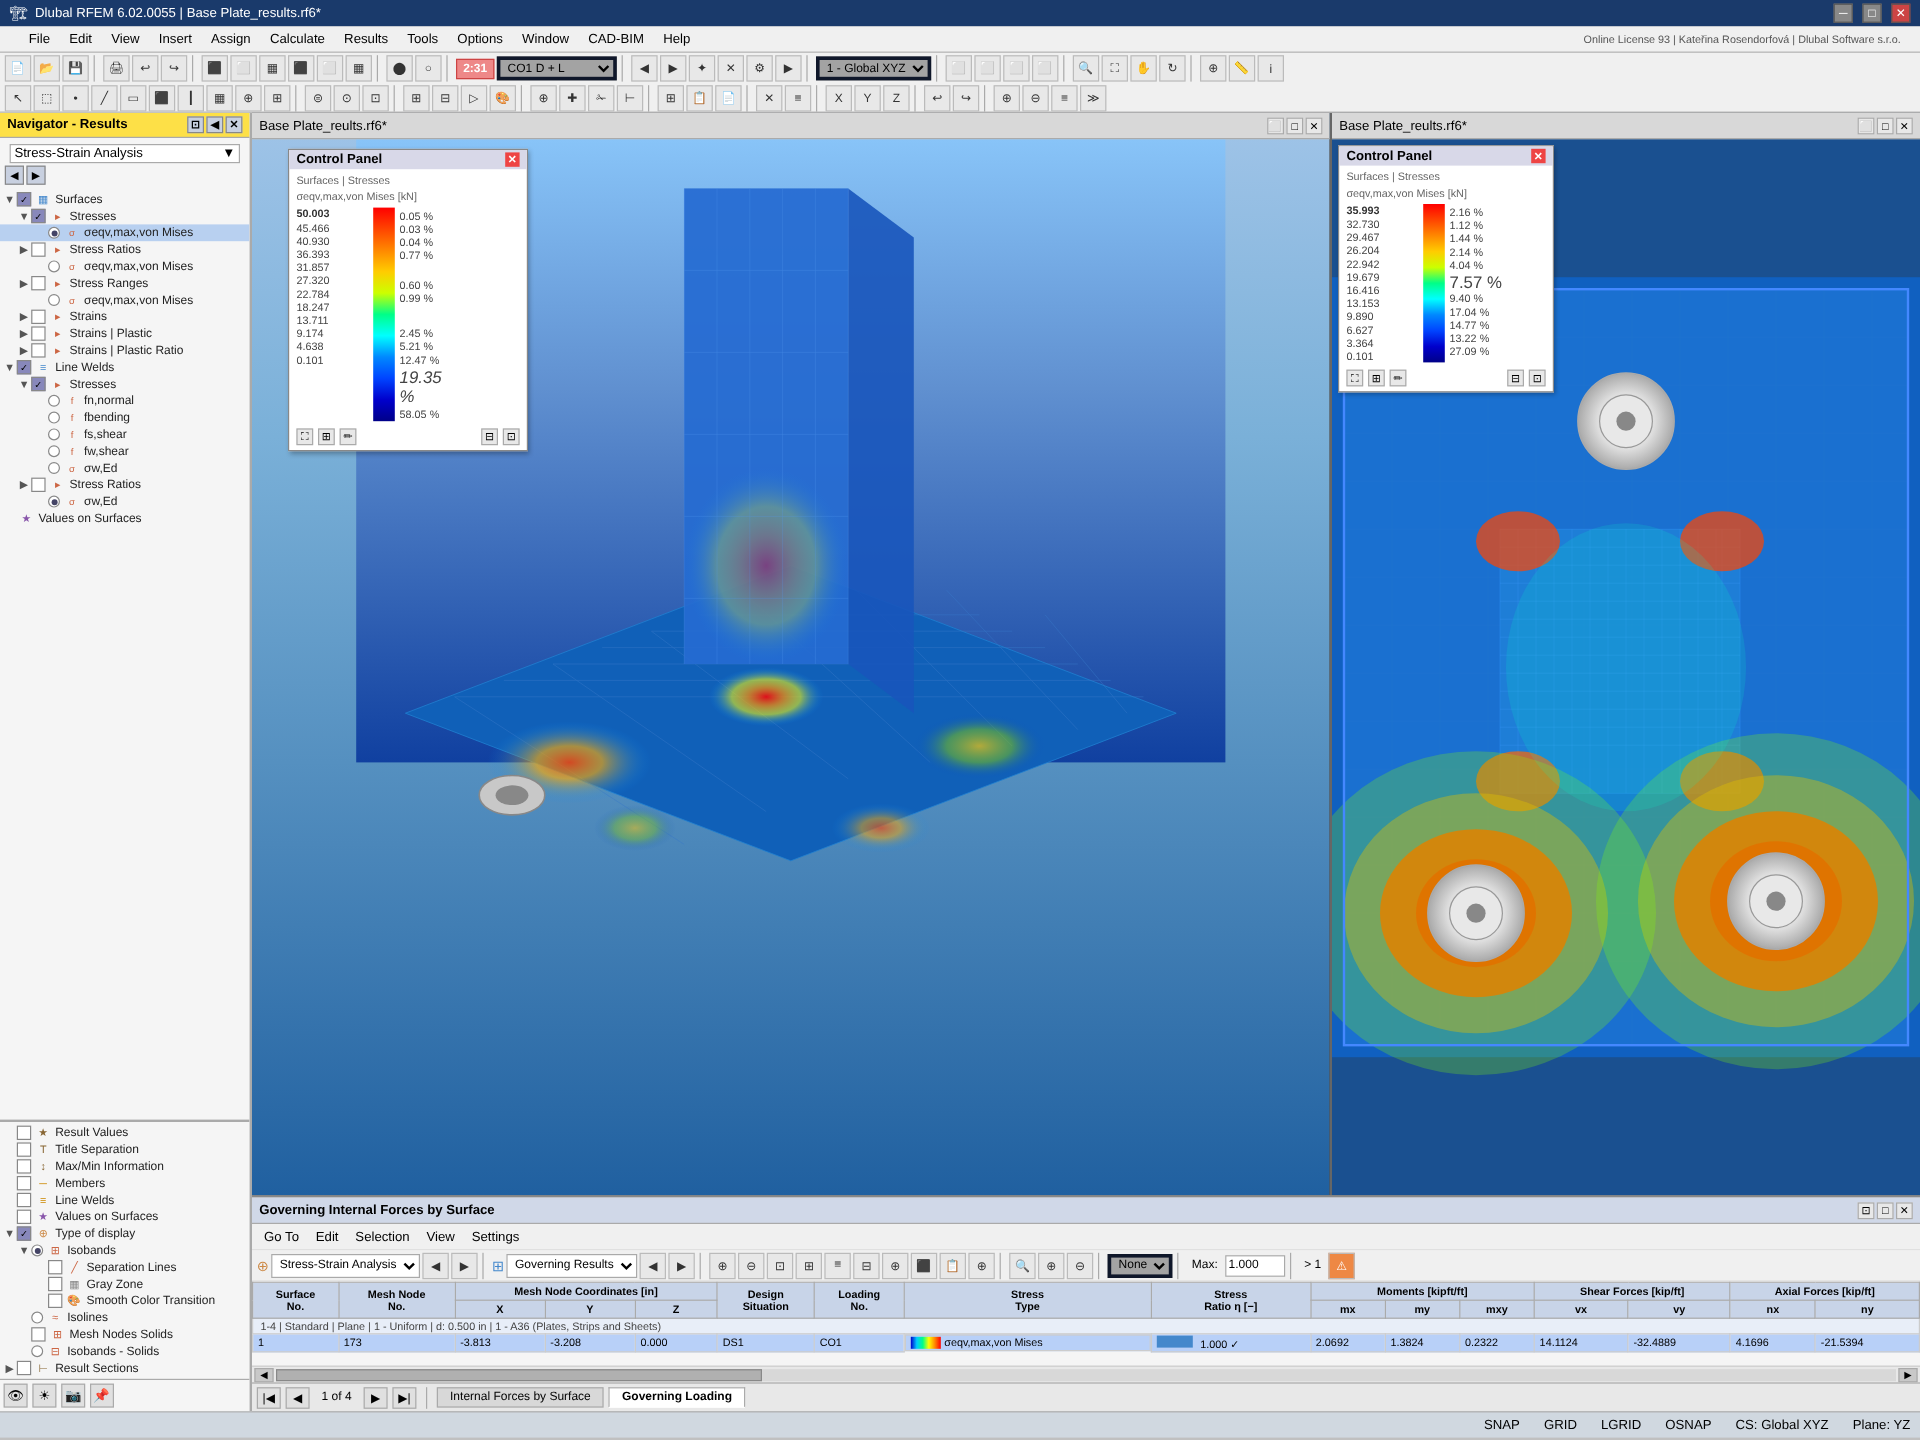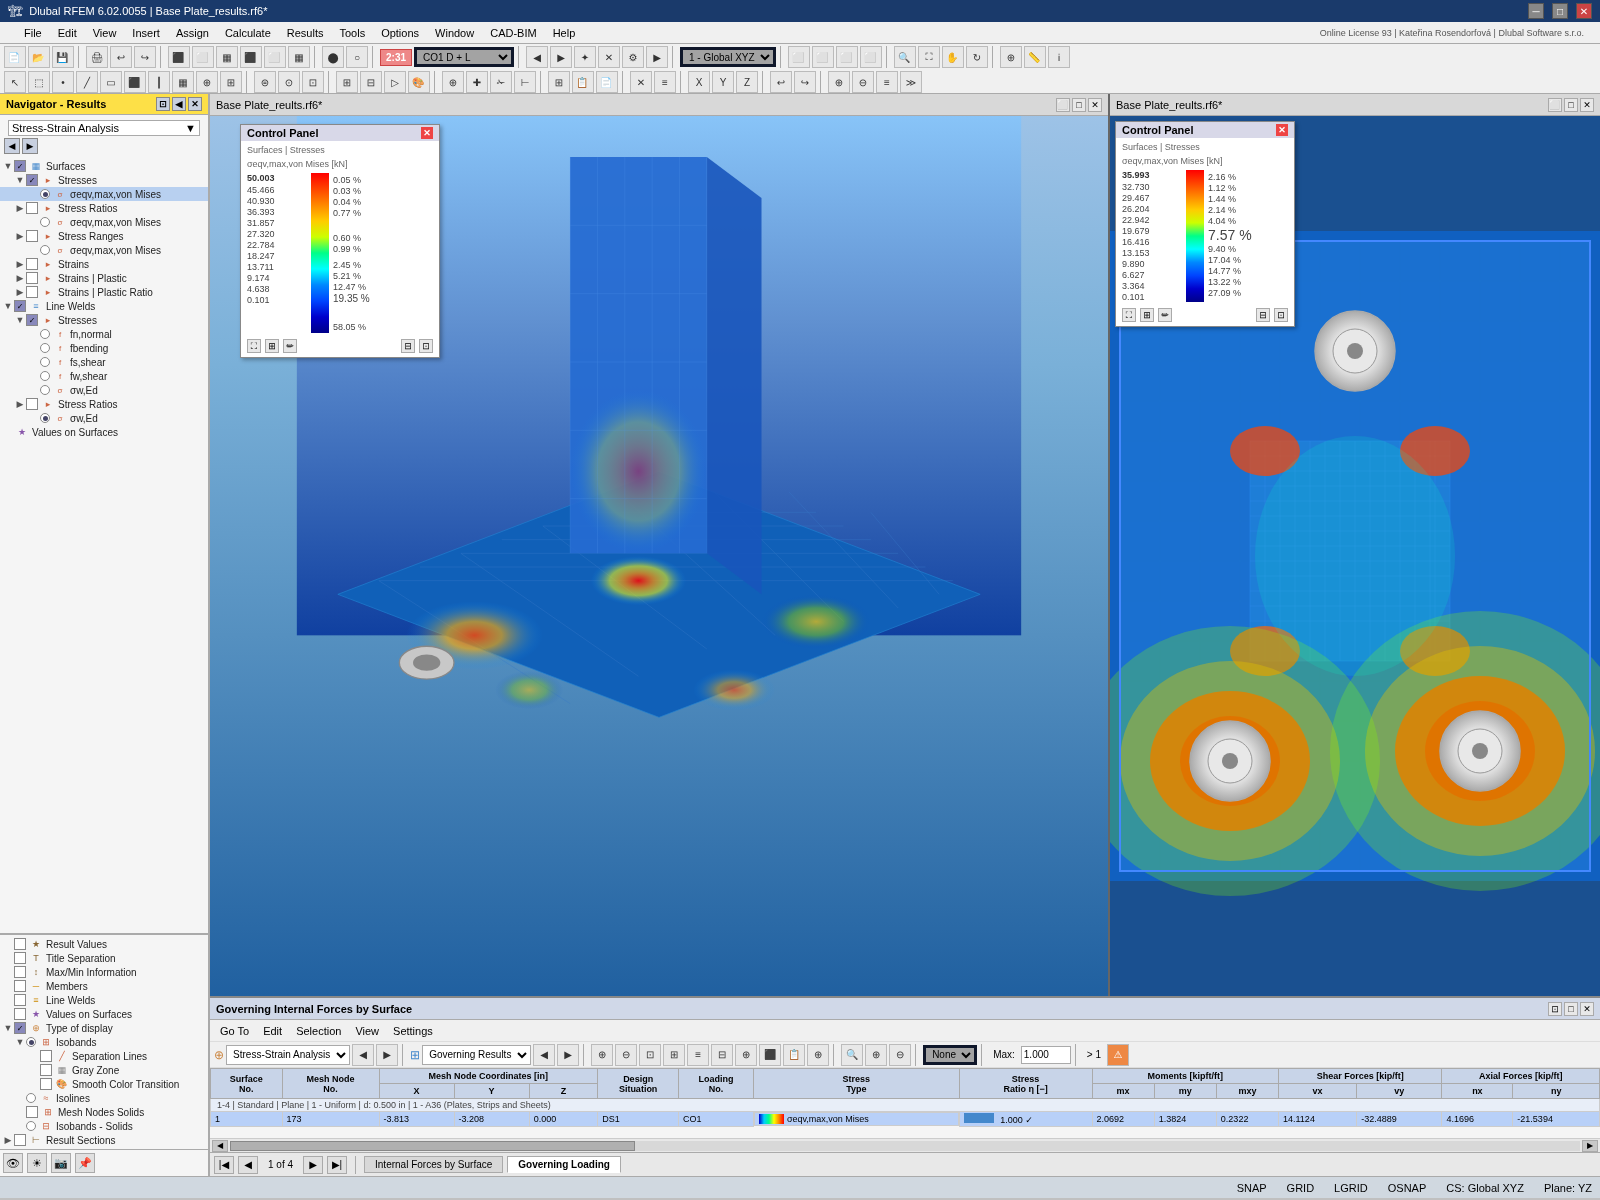--- a/index.html
+++ b/index.html
@@ -624,25 +624,25 @@
                 <div style="font-size:9px; color:#444;">0.101</div>
               </div>
               <div style="width:18px; background: linear-gradient(to bottom, #ff0000, #ff4400, #ff8800, #ffcc00, #ccff00, #00ff88, #00ffff, #0088ff, #0044ff, #0000cc, #000088); margin: 0 4px;"></div>
               <div style="display:flex; flex-direction:column; width:50px;">
                 <div style="font-size:9px; color:#444; margin-bottom:2px;"></div>
                 <div style="font-size:9px; color:#444; margin-bottom:1px;">0.05 %</div>
                 <div style="font-size:9px; color:#444; margin-bottom:1px;">0.03 %</div>
                 <div style="font-size:9px; color:#444; margin-bottom:1px;">0.04 %</div>
                 <div style="font-size:9px; color:#444; margin-bottom:15px;">0.77 %</div>
                 <div style="font-size:9px; color:#444; margin-bottom:1px;">0.60 %</div>
-                <div style="font-size:9px; color:#444; margin-bottom:6px;">0.99 %</div>
+                <div style="font-size:9px; color:#444; margin-bottom:19px;">0.99 %</div>
                 <div style="font-size:9px; color:#444; margin-bottom:1px;">2.45 %</div>
                 <div style="font-size:9px; color:#444; margin-bottom:1px;">5.21 %</div>
                 <div style="font-size:9px; color:#444; margin-bottom:1px;">12.47 %</div>
-                <div style="font-size:10px; color:#444; margin-bottom:18px;">19.35 %</div>
+                <div style="font-size:14px; color:#444; margin-bottom:2px;font-style:italic;">19.35 %</div>
                 <div style="font-size:9px; color:#444; margin-bottom:1px;">58.05 %</div>
               </div>
             </div>
             <div style="display:flex; gap:4px; margin-top:6px;">
               <div class="vp-btn">⛶</div>
               <div class="vp-btn">⊞</div>
               <div class="vp-btn">✏</div>
               <div style="flex:1;"></div>
               <div class="vp-btn">⊟</div>
               <div class="vp-btn">⊡</div>

